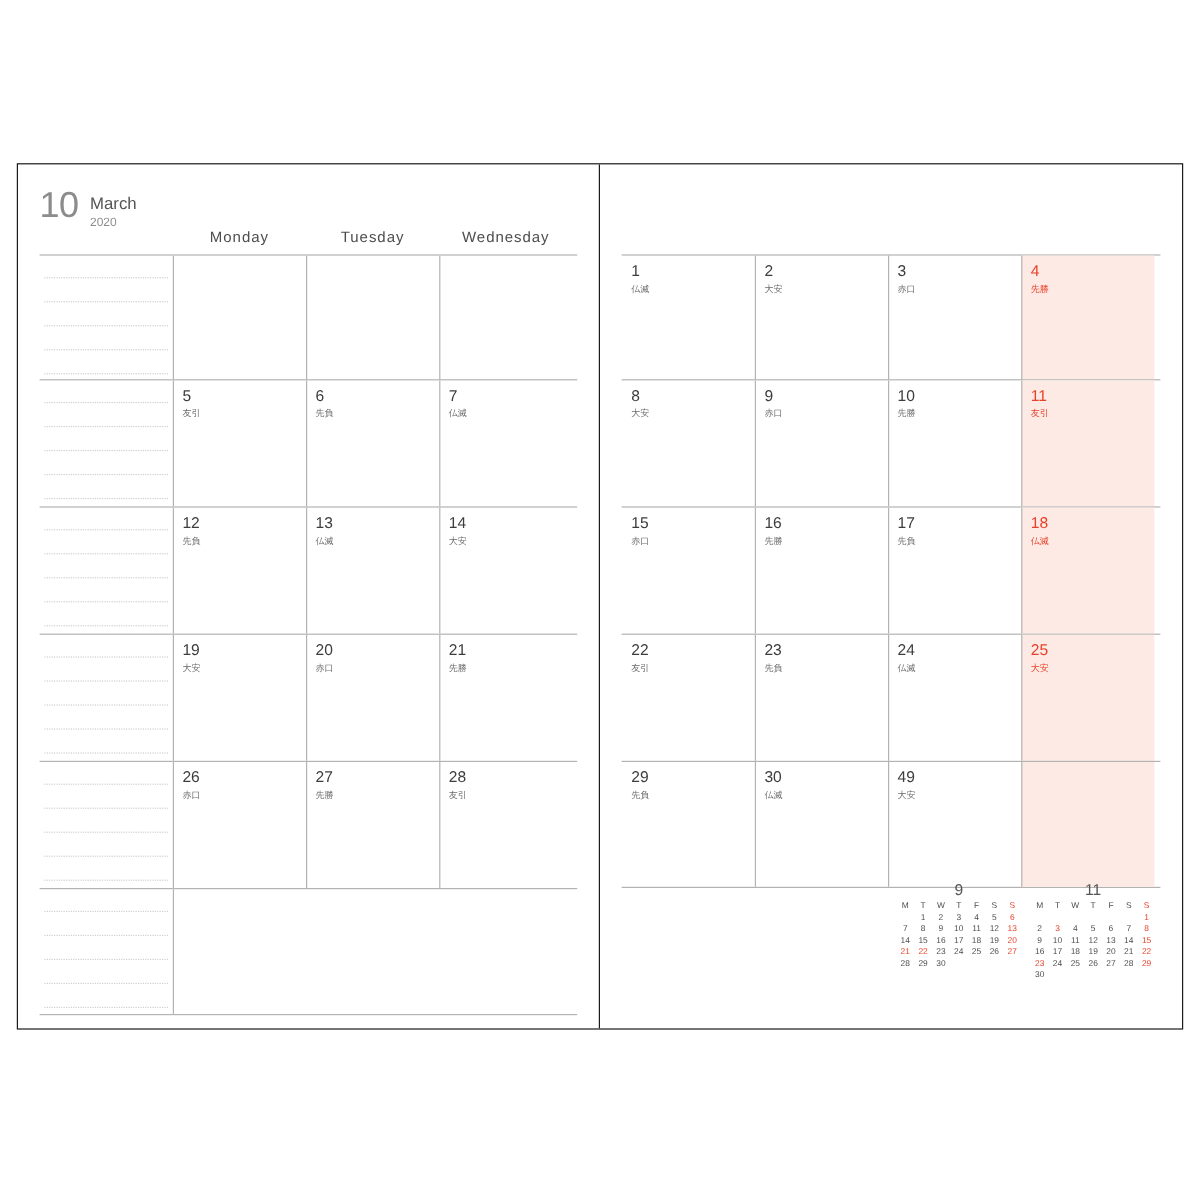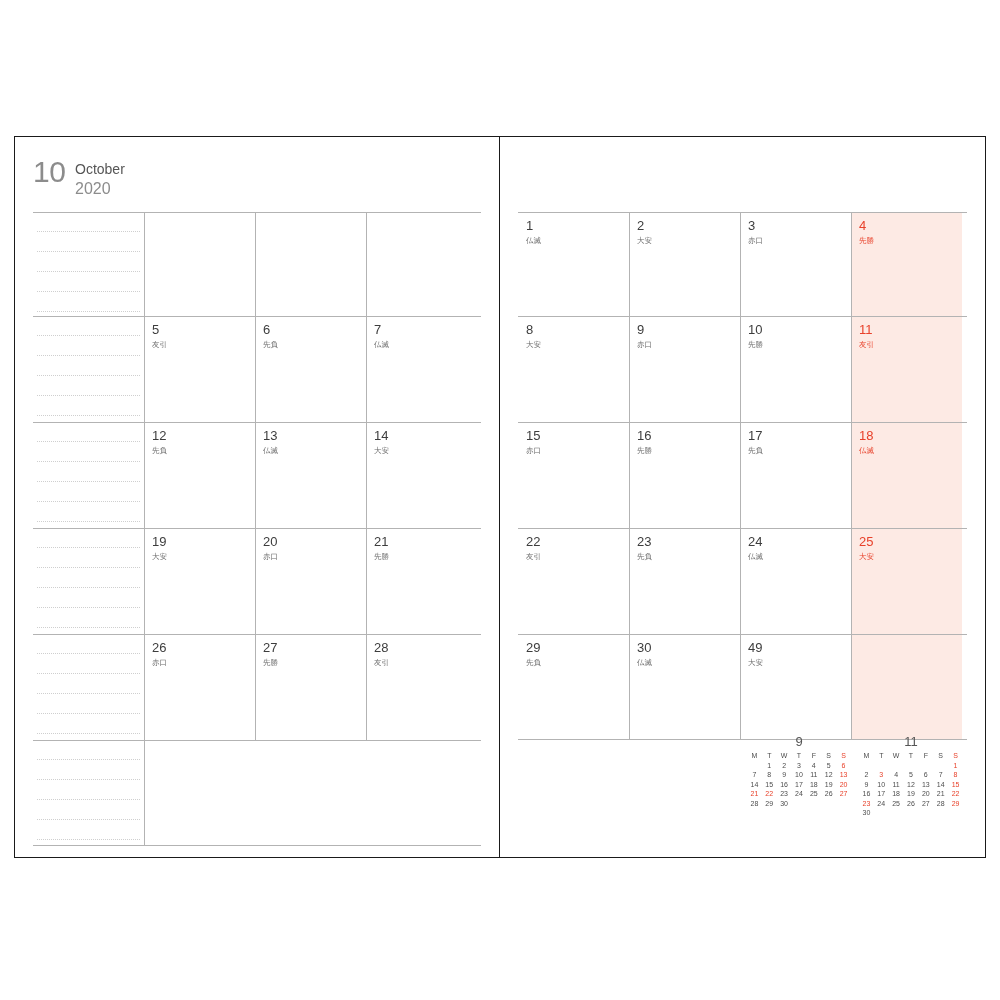--- a/index.html
+++ b/index.html
@@ -63,21 +63,21 @@
     position: absolute;
     left: 42px;
     top: 2px;
     font-size: 14px;
     color: #555555;
   }
   .month-year {
     position: absolute;
     left: 42px;
     top: 21px;
-    font-size: 16px;
+    font-size: 10px;
     color: #8c8c8c;
   }
 
   
   .hdr-row {
     position: absolute;
     top: 26px;
     height: 26px;
   }
   .hdr-cell {
@@ -198,24 +198,29 @@
 <body>
 
 <div class="page">
   <div class="spread">
 
     <div class="leaf leaf-left">
       <div class="inner">
 
         <div class="month-title">
           <div class="month-num">10</div>
-          <div class="month-name">October</div>
+          <div class="month-name">March</div>
           <div class="month-year">2020</div>
         </div>
 
+        <div class="hdr-row" style="left:111px; right:0;">
+          <div class="hdr-cell" style="left:0px; width:111px;">Monday</div>
+          <div class="hdr-cell" style="left:111px; width:111px;">Tuesday</div>
+          <div class="hdr-cell" style="left:222px; width:111px;">Wednesday</div>
+        </div>
 
         <div class="memo">
           <div class="memo-row" style="height:104px;">
             <div class="dotline" style="top:18px;"></div>
               <div class="dotline" style="top:38px;"></div>
             <div class="dotline" style="top:58px;"></div>
               <div class="dotline" style="top:78px;"></div>
             <div class="dotline" style="top:98px;"></div>
           </div>
           <div class="memo-row" style="height:106px;">

